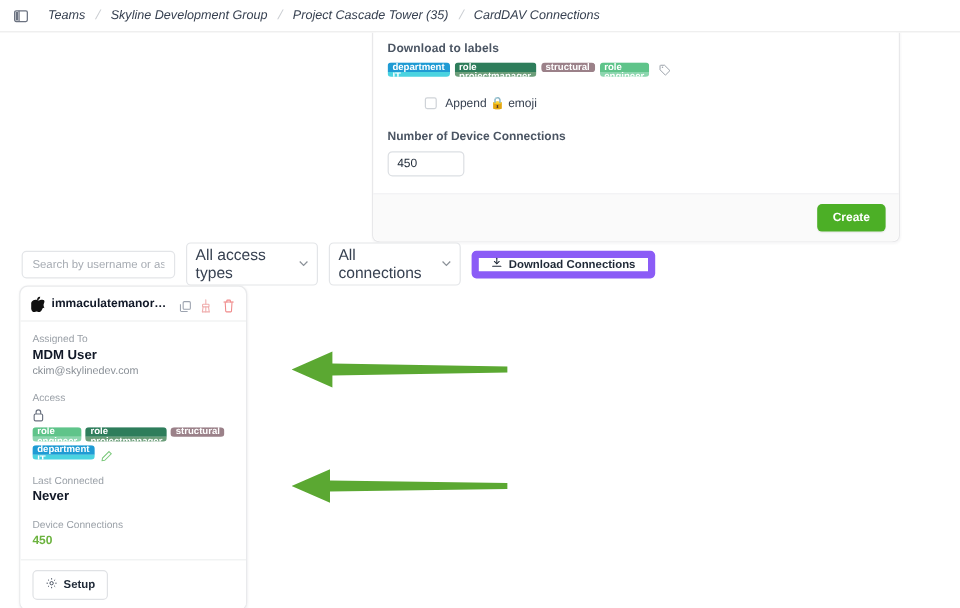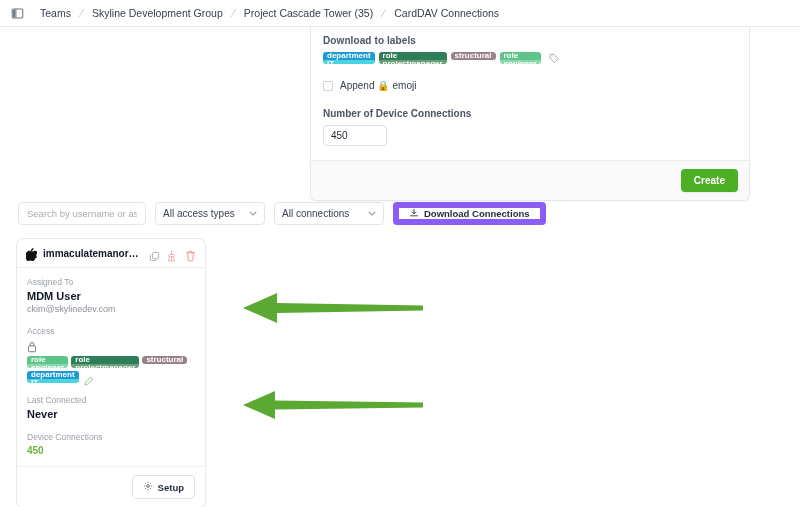--- a/index.html
+++ b/index.html
@@ -24,21 +24,21 @@
     margin-left: 8px; width: 18px; height: 18px;
     display: flex; align-items: center; justify-content: center;
     color: #6b7280; cursor: pointer;
   }
   .breadcrumb {
     display: flex; align-items: center;
     margin-left: 12px;
     font-size: 10.5px; color: #374151;
     gap: 0px;
   }
-  .crumb { padding: 0 2px; white-space: nowrap; cursor: pointer; }
+  .crumb { padding: 0 2px; white-space: nowrap; cursor: pointer; font-style: italic; }
   .crumb.static { cursor: default; }
   .crumb-sep {
     color: #c9ccd1; font-size: 11px; margin: 0 7px;
     transform: skewX(-16deg); display: inline-block;
   }
 
   
   .create-panel {
     position: absolute; left: 310px; top: 27px; width: 440px;
     background: #ffffff;
@@ -69,20 +69,21 @@
 
   .tag-icon {
     margin-left: 4px; width: 12px; height: 12px;
     display: inline-flex; align-items: center; justify-content: center;
     color: #9aa1a9; cursor: pointer;
   }
 
   .checkbox-row {
     display: flex; align-items: center; gap: 7px;
     margin-top: 16px;
+    margin-left: 31px;
   }
   .cbox {
     width: 10px; height: 10px; border: 1px solid #cfd3d8;
     border-radius: 2px; background: #fff; cursor: pointer; flex: none;
   }
   .checkbox-label { font-size: 10px; color: #374151; }
 
   .num-label {
     font-size: 10px; color: #4b5563; font-weight: 600;
     margin-top: 17px; margin-bottom: 6px;
@@ -116,25 +117,25 @@
     display: flex; align-items: center; gap: 9px;
   }
   .search-input {
     width: 128px; height: 23px;
     border: 1px solid #e3e5e8; border-radius: 4px;
     background: #fff; font-size: 9.5px; color: #111827;
     padding: 0 8px; font-family: "Liberation Sans", sans-serif;
   }
   .search-input::placeholder { color: #a6abb2; }
   .select-box {
-    width: 110px; height: 23px;
+    width: 110px; height: 36px;
     border: 1px solid #e3e5e8; border-radius: 4px;
-    background: #fff; font-size: 10px; color: #374151;
+    background: #fff; font-size: 13px; color: #374151;
     padding: 0 7px; display: flex; align-items: center;
-    justify-content: space-between; cursor: pointer;
+    justify-content: center; cursor: pointer;
   }
   .chev { color: #8b9198; font-size: 8px; line-height: 1; }
   .btn-download {
     height: 23px; border: 6px solid #8b5cf6; border-radius: 4px;
     background: #fff; display: flex; align-items: center; gap: 5px;
     padding: 0 10px; font-size: 9.5px; color: #1f2937; font-weight: 600;
     cursor: pointer; font-family: "Liberation Sans", sans-serif;
   }
 
   
@@ -168,21 +169,21 @@
   .sec-sub { font-size: 9px; color: #8b9198; margin-top: 2px; }
   .sec-gap { height: 12px; }
   .lock-ico { width: 10px; height: 12px; color: #6b7280; margin: 2px 0 5px 0; }
   .card-chips { display: flex; flex-wrap: wrap; gap: 3px; align-items: center; }
   .pencil-ico { width: 10px; height: 10px; color: #7ec97e; margin-left: 2px; cursor: pointer; }
   .dev-val { font-size: 10px; color: #6cb33f; font-weight: 600; }
 
   .card-foot {
     border-top: 1px solid #eef0f1;
     padding: 8px 10px;
-    display: flex; justify-content: flex-end;
+    display: flex; 
     background: #fff;
   }
   .btn-setup {
     border: 1px solid #e0e2e5; border-radius: 4px; background: #fff;
     font-size: 9.5px; color: #1f2937; font-weight: 600;
     padding: 5px 10px; display: flex; align-items: center; gap: 5px;
     cursor: pointer; font-family: "Liberation Sans", sans-serif;
   }
 
   

